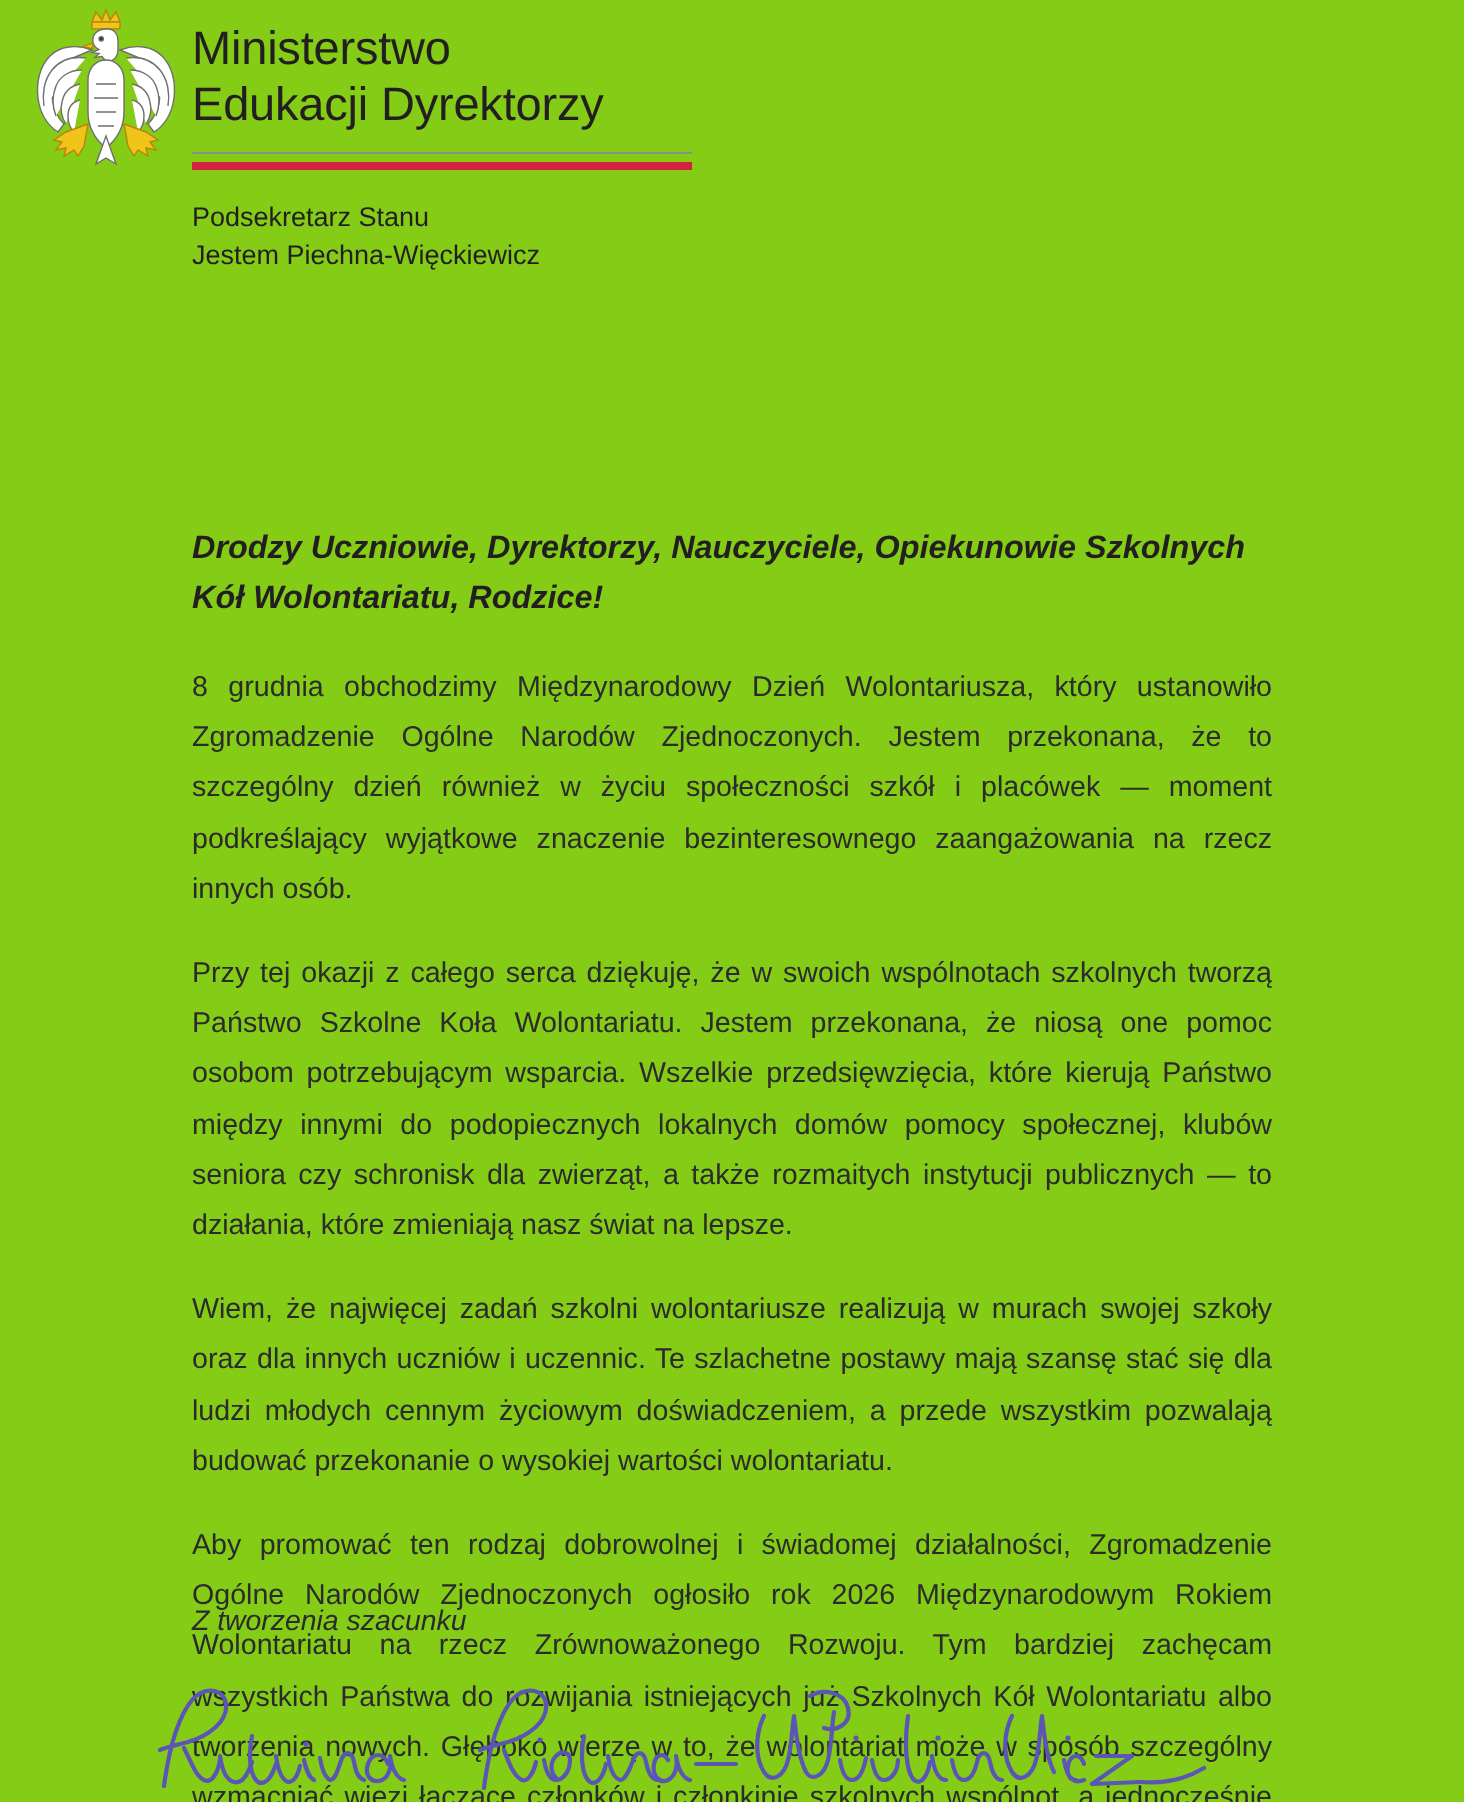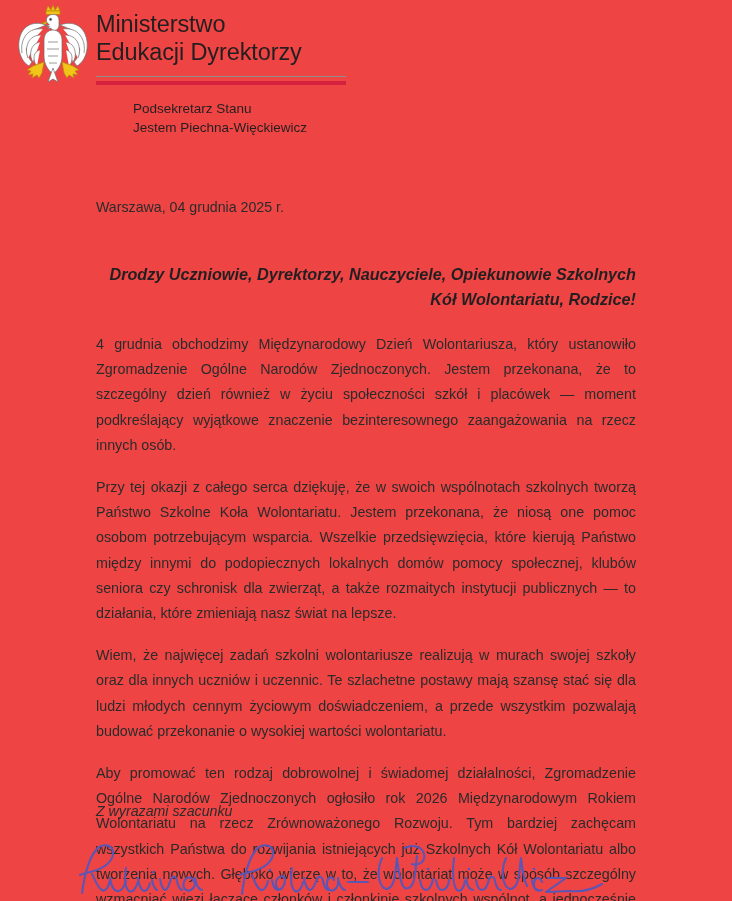--- a/index.html
+++ b/index.html
@@ -13,21 +13,21 @@
     font-family: "Liberation Sans", sans-serif;
     color: #2b2b2b;
     position: relative;
     overflow: hidden;
   }
 
   .page {
     width: 732px;
     height: 901px;
     position: relative;
-    background: #ef4444;
+    background: #84cc16;
   }
 
   
   .letterhead {
     position: absolute;
     left: 0;
     top: 0;
     width: 732px;
     height: 150px;
   }
@@ -71,21 +71,20 @@
     width: 250px;
     height: 4px;
     background: #d4213d;
   }
 
   .role-block {
     position: absolute;
     left: 96px;
     top: 100px;
     width: 400px;
-    margin-left: 37px;
   }
   .role-line {
     font-size: 13.5px;
     line-height: 18.5px;
     color: #231f20;
     white-space: nowrap;
   }
 
   
   .date-line {
@@ -95,21 +94,21 @@
     font-size: 14.2px;
     color: #2b2b2b;
     white-space: nowrap;
   }
 
   .salutation {
     position: absolute;
     left: 96px;
     top: 262px;
     width: 540px;
-    text-align: right;
+    text-align: left;
     font-size: 16.2px;
     line-height: 25px;
     font-weight: bold;
     font-style: italic;
     color: #231f20;
   }
 
   .paragraphs {
     position: absolute;
     left: 96px;
@@ -194,32 +193,31 @@
 
     <div class="rule-gray"></div>
     <div class="rule-red"></div>
 
     <div class="role-block">
       <div class="role-line">Podsekretarz Stanu</div>
       <div class="role-line">Jestem Piechna-Więckiewicz</div>
     </div>
   </div>
 
-  <div class="date-line">Warszawa,  04 grudnia 2025 r.</div>
 
   <div class="salutation">Drodzy Uczniowie, Dyrektorzy, Nauczyciele, Opiekunowie Szkolnych Kół Wolontariatu, Rodzice!</div>
 
   <div class="paragraphs">
-    <p class="para">4 grudnia obchodzimy Międzynarodowy Dzień Wolontariusza, który ustanowiło Zgromadzenie Ogólne Narodów Zjednoczonych. Jestem przekonana, że to szczególny dzień również w życiu społeczności szkół i placówek — moment podkreślający wyjątkowe znaczenie bezinteresownego zaangażowania na rzecz innych osób.</p>
+    <p class="para">8 grudnia obchodzimy Międzynarodowy Dzień Wolontariusza, który ustanowiło Zgromadzenie Ogólne Narodów Zjednoczonych. Jestem przekonana, że to szczególny dzień również w życiu społeczności szkół i placówek — moment podkreślający wyjątkowe znaczenie bezinteresownego zaangażowania na rzecz innych osób.</p>
     <p class="para">Przy tej okazji z całego serca dziękuję, że w swoich wspólnotach szkolnych tworzą Państwo Szkolne Koła Wolontariatu. Jestem przekonana, że niosą one pomoc osobom potrzebującym wsparcia. Wszelkie przedsięwzięcia, które kierują Państwo między innymi do podopiecznych lokalnych domów pomocy społecznej, klubów seniora czy schronisk dla zwierząt, a także rozmaitych instytucji publicznych — to działania, które zmieniają nasz świat na lepsze.</p>
     <p class="para">Wiem, że najwięcej zadań szkolni wolontariusze realizują w murach swojej szkoły oraz dla innych uczniów i uczennic. Te szlachetne postawy mają szansę stać się dla ludzi młodych cennym życiowym doświadczeniem, a przede wszystkim pozwalają budować przekonanie o wysokiej wartości wolontariatu.</p>
     <p class="para">Aby promować ten rodzaj dobrowolnej i świadomej działalności, Zgromadzenie Ogólne Narodów Zjednoczonych ogłosiło rok 2026 Międzynarodowym Rokiem Wolontariatu na rzecz Zrównoważonego Rozwoju. Tym bardziej zachęcam wszystkich Państwa do rozwijania istniejących już Szkolnych Kół Wolontariatu albo tworzenia nowych. Głęboko wierzę w to, że wolontariat może w sposób szczególny wzmacniać więzi łączące członków i członkinie szkolnych wspólnot, a jednocześnie urzeczywistniać najwyższe ideały społeczne, w tym poszanowanie godności człowieka, sprawiedliwość i solidarność.</p>
   </div>
 
-  <div class="closing">Z wyrazami szacunku</div>
+  <div class="closing">Z tworzenia szacunku</div>
 
   <div class="signature" title="Paulina Piechna-Więckiewicz">
     <svg viewBox="0 0 560 63" xmlns="http://www.w3.org/2000/svg">
       <g fill="none" stroke="#5b56b5" stroke-width="2.1" stroke-linecap="round" stroke-linejoin="round">
 
         <path d="M10 55 C12 40 16 22 24 12 C30 5 40 6 41 14 C42 23 32 30 22 33 C14 35 10 36 8 37"></path>
         <path d="M20 36 C24 44 26 50 30 52 C34 54 37 48 38 42"></path>
         <path d="M38 40 C39 47 41 52 45 53 C49 54 52 49 54 43"></path>
         <path d="M54 30 C52 40 53 50 57 53 C61 55 64 50 66 44"></path>
         <path d="M66 40 C67 47 69 52 72 53 C75 53 77 49 78 45"></path>

